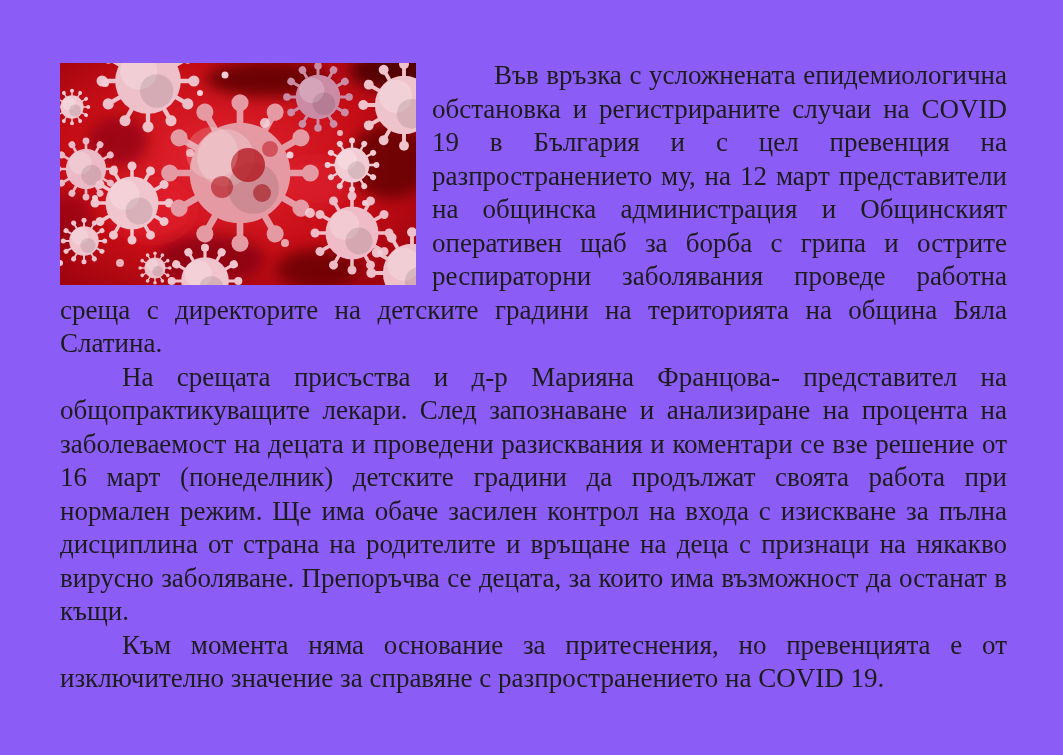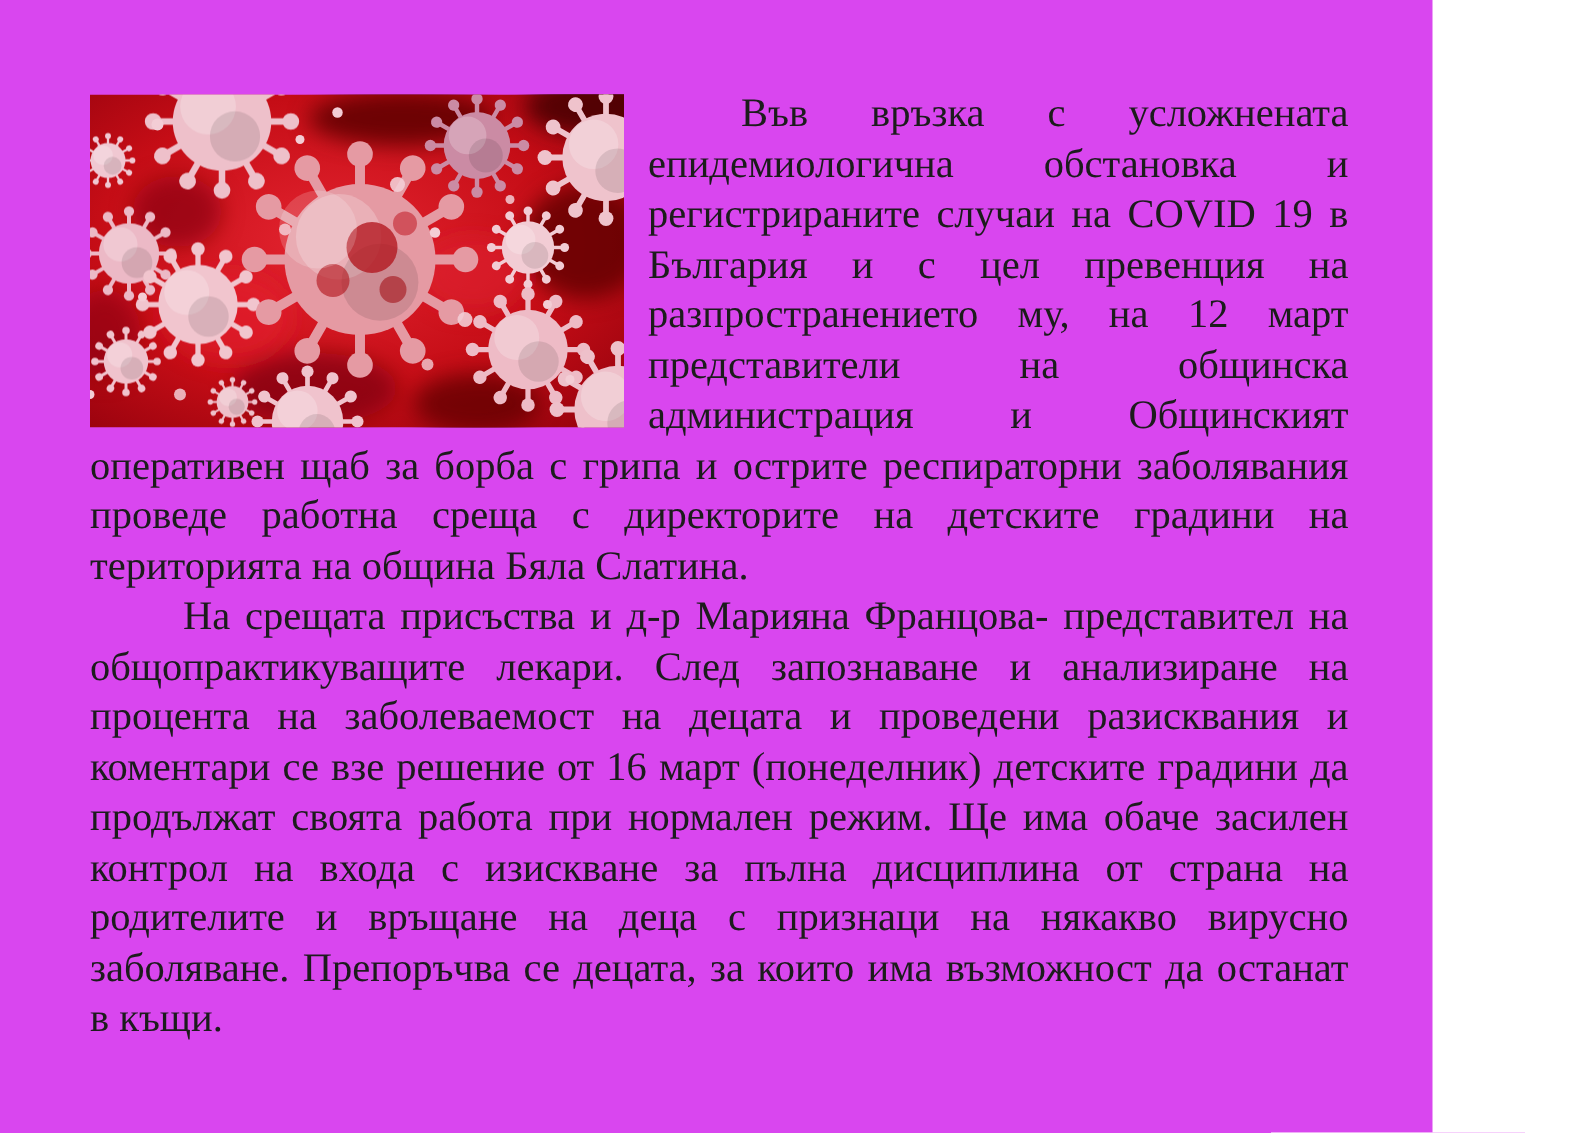--- a/index.html
+++ b/index.html
@@ -2,25 +2,25 @@
 <html lang="bg"><head>
 <meta charset="utf-8">
 <style>
   html, body {
     margin: 0;
     padding: 0;
     background: #ffffff;
   }
   .page {
     position: relative;
-    width: 955px;
+    width: 1063px;
     height: 755px;
     box-sizing: border-box;
     padding: 59px 56px 0 60px;
-    background: #d946ef;
+    background: #8b5cf6;
     font-family: "Liberation Serif", "DejaVu Serif", serif;
     font-size: 27px;
     line-height: 33.5px;
     color: #1c1c1c;
     text-align: justify;
     overflow: hidden;
   }
   .page p {
     margin: 0;
     text-indent: 62px;
@@ -162,14 +162,15 @@
         <circle cx="280" cy="70" r="3" opacity="0.85"></circle>
         <circle cx="165" cy="12" r="3.5"></circle>
       </g>
     </svg>
   </figure>
 
   <p>Във връзка с усложнената епидемиологична обстановка и регистрираните случаи на COVID 19 в България и с цел превенция на разпространението му, на 12 март представители на общинска администрация и Общинският оперативен щаб за борба с грипа и острите респираторни заболявания проведе работна среща с директорите на детските градини на територията на община Бяла Слатина.</p>
 
   <p>На срещата присъства и д-р Марияна Францова- представител на общопрактикуващите лекари. След запознаване и анализиране на процента на заболеваемост на децата и проведени разисквания и коментари се взе решение от 16 март (понеделник) детските градини да продължат своята работа при нормален режим. Ще има обаче засилен контрол на входа с изискване за пълна дисциплина от страна на родителите и връщане на деца с признаци на някакво вирусно заболяване. Препоръчва се децата, за които има възможност да останат в къщи.</p>
 
+  <p>Към момента няма основание за притеснения, но превенцията е от изключително значение за справяне с разпространението на COVID 19.</p>
 
 </div>
 
 </body></html>

